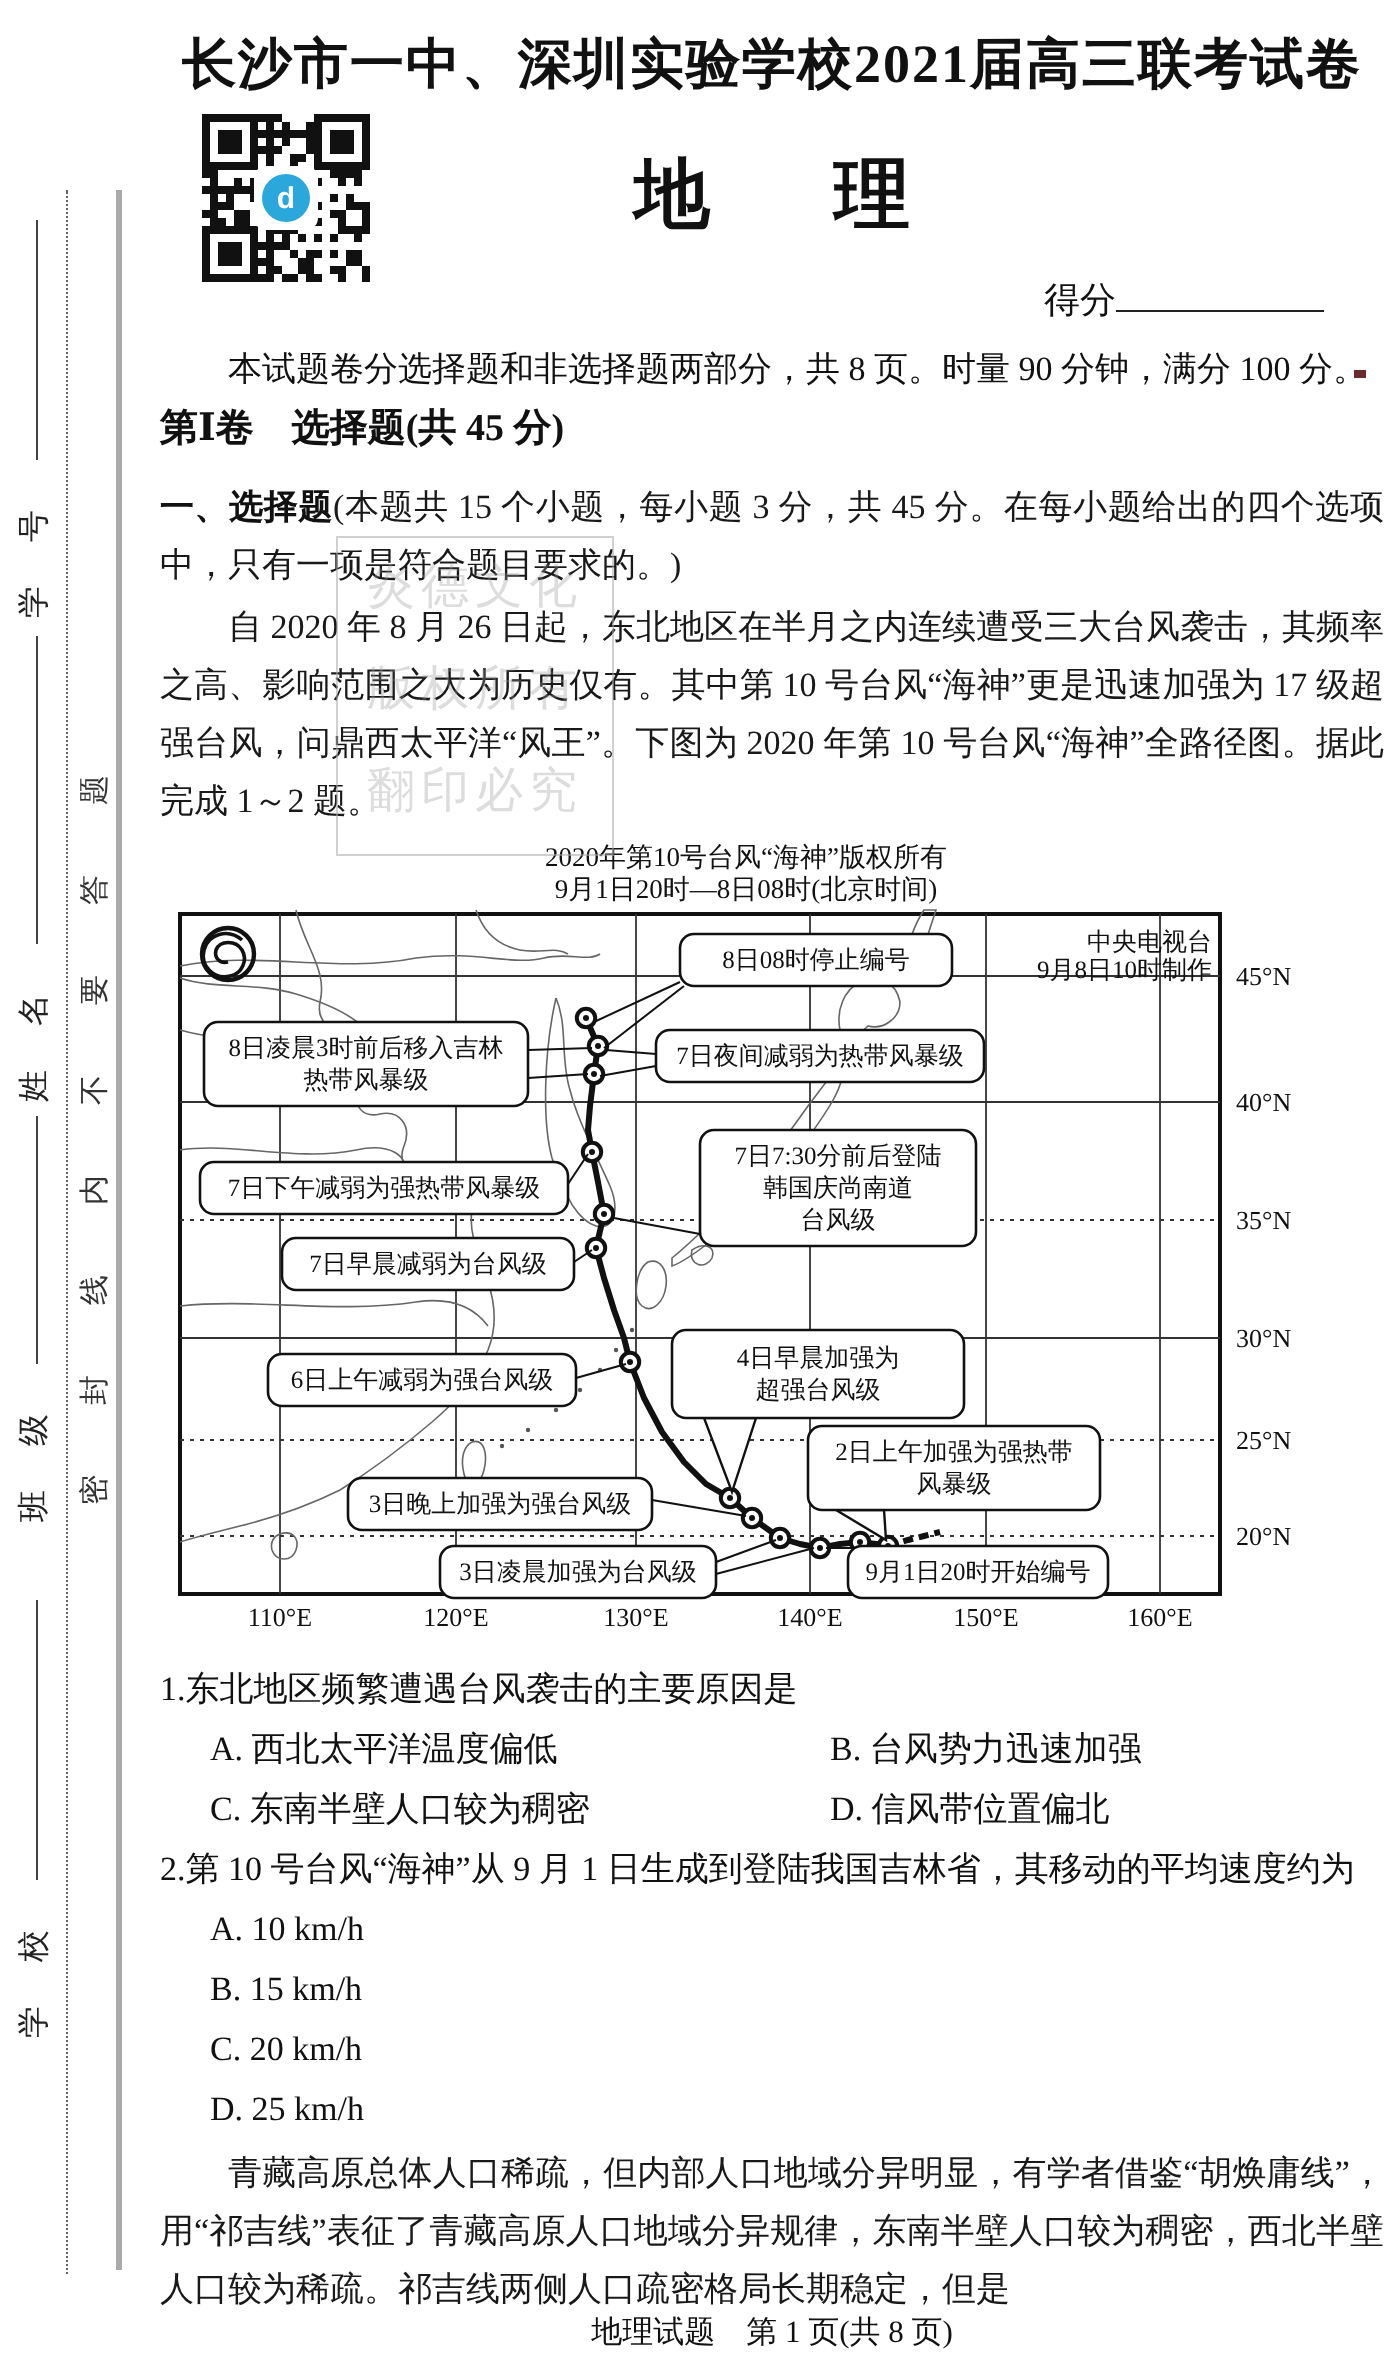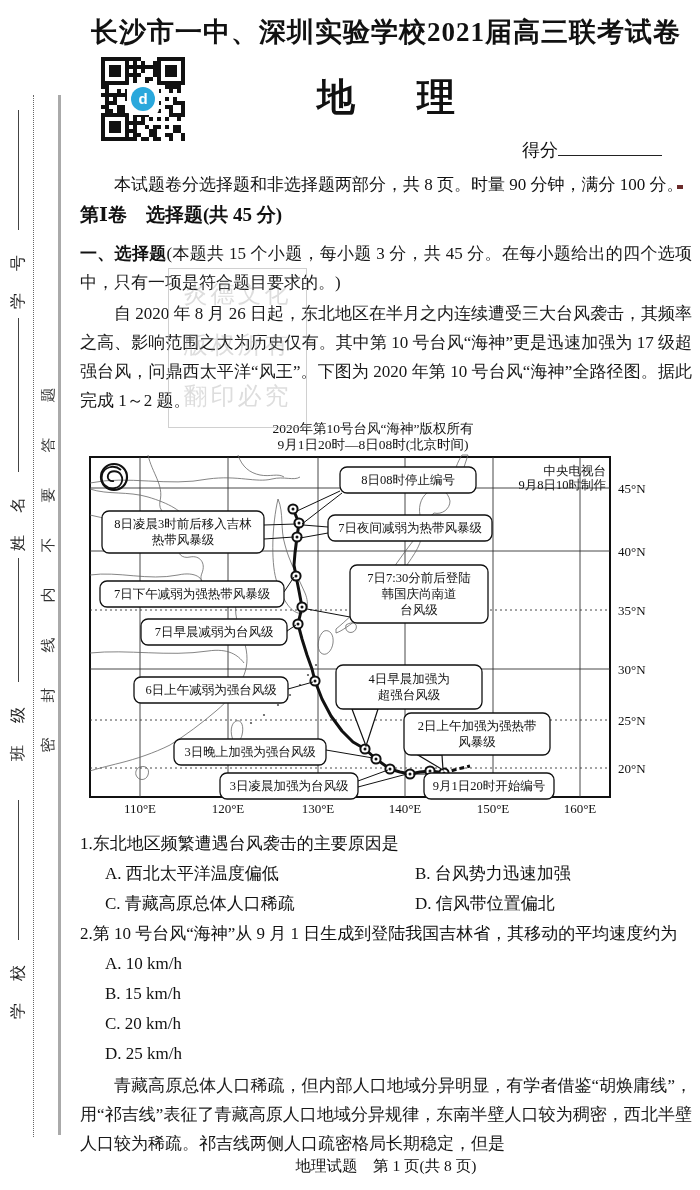--- a/index.html
+++ b/index.html
@@ -365,21 +365,21 @@
       </svg>
   </div>
 
   <div class="q-block">
     <div class="q-stem"><span>1.</span><span>东北地区频繁遭遇台风袭击的主要原因是</span></div>
     <div class="opt-2col">
       <div class="c1"><span>A.</span> <span>西北太平洋温度偏低</span></div>
       <div><span>B.</span> <span>台风势力迅速加强</span></div>
     </div>
     <div class="opt-2col">
-      <div class="c1"><span>C.</span> <span>青藏高原总体人口稀疏</span></div>
+      <div class="c1"><span>C.</span> <span>东南半壁人口较为稠密</span></div>
       <div><span>D.</span> <span>信风带位置偏北</span></div>
     </div>
   </div>
 
   <div class="q-block">
     <div class="q-stem"><span>2.</span><span>第 10 号台风“海神”从 9 月 1 日生成到登陆我国吉林省，其移动的平均速度约为</span></div>
     <div class="opt-4col">
       <div class="o1"><span>A.</span> <span>10 km/h</span></div>
       <div class="o2"><span>B.</span> <span>15 km/h</span></div>
       <div class="o3"><span>C.</span> <span>20 km/h</span></div>

